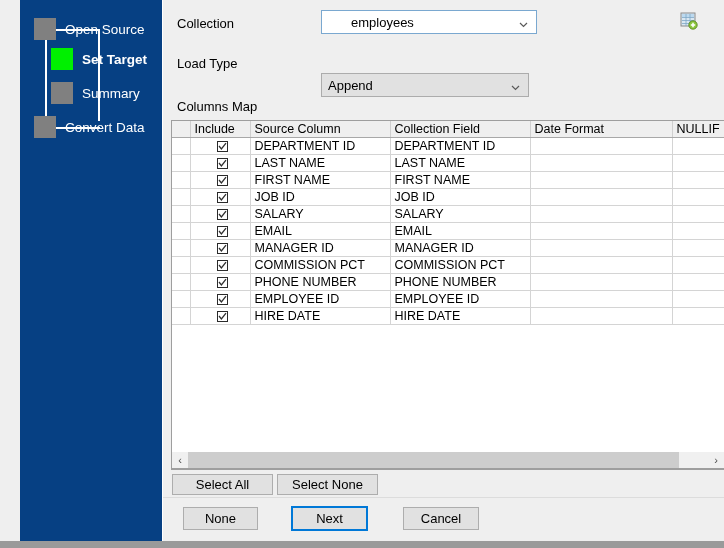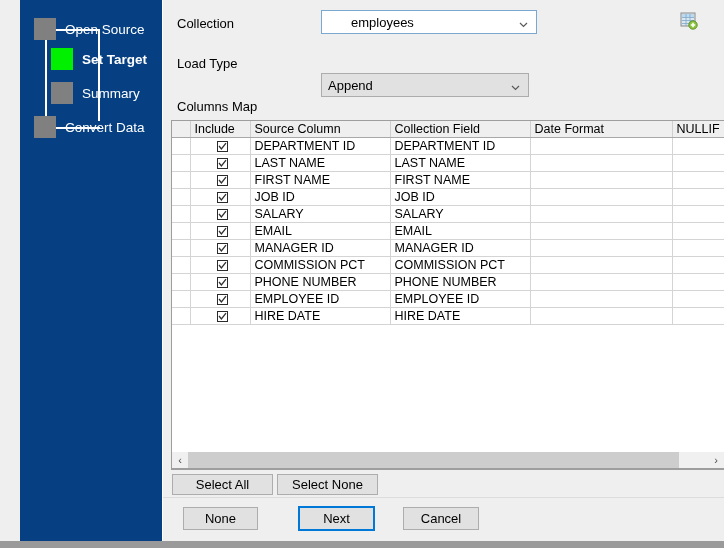--- a/index.html
+++ b/index.html
@@ -271,21 +271,20 @@
     font-size: 13px;
     color: #000;
     display: flex;
     align-items: center;
     justify-content: center;
     white-space: nowrap;
   }
   .btn.default {
     border: 2px solid #0078d7;
     background: #e1e1e1;
-    margin-left: 7px;
   }
   #sep-line {
     position: absolute;
     left: 0;
     top: 497px;
     width: 562px;
     height: 1px;
     background: #dcdcdc;
   }
 </style>

